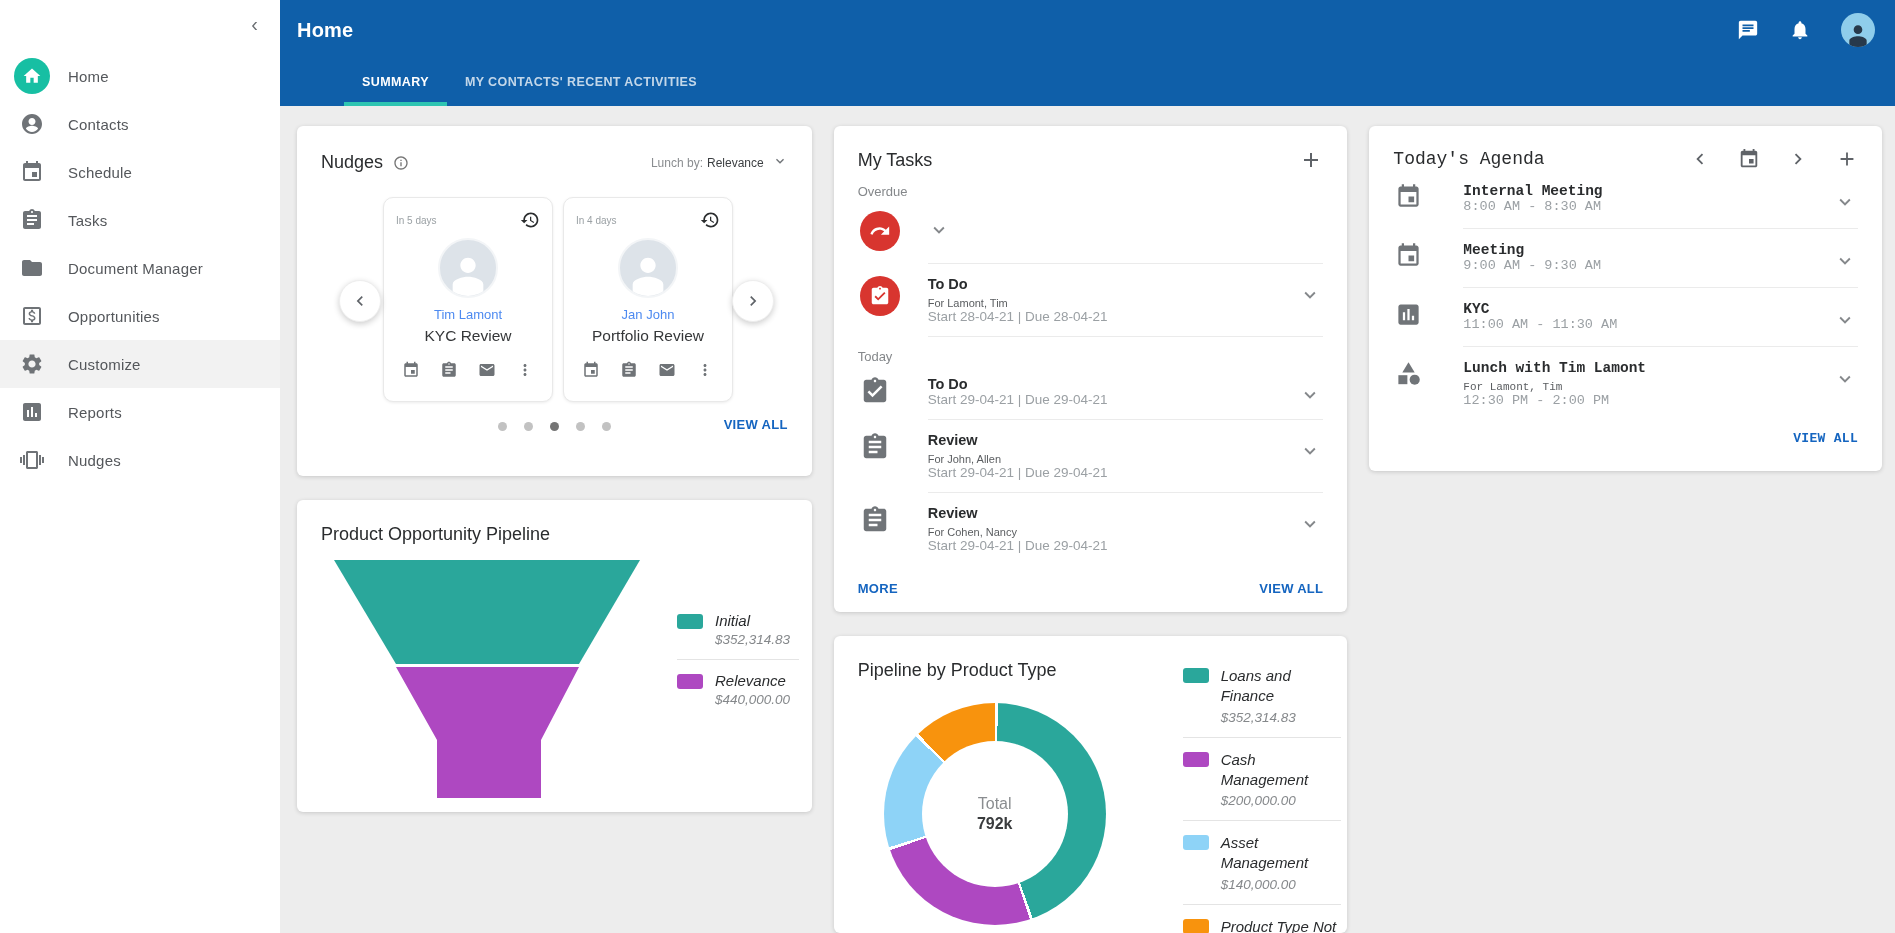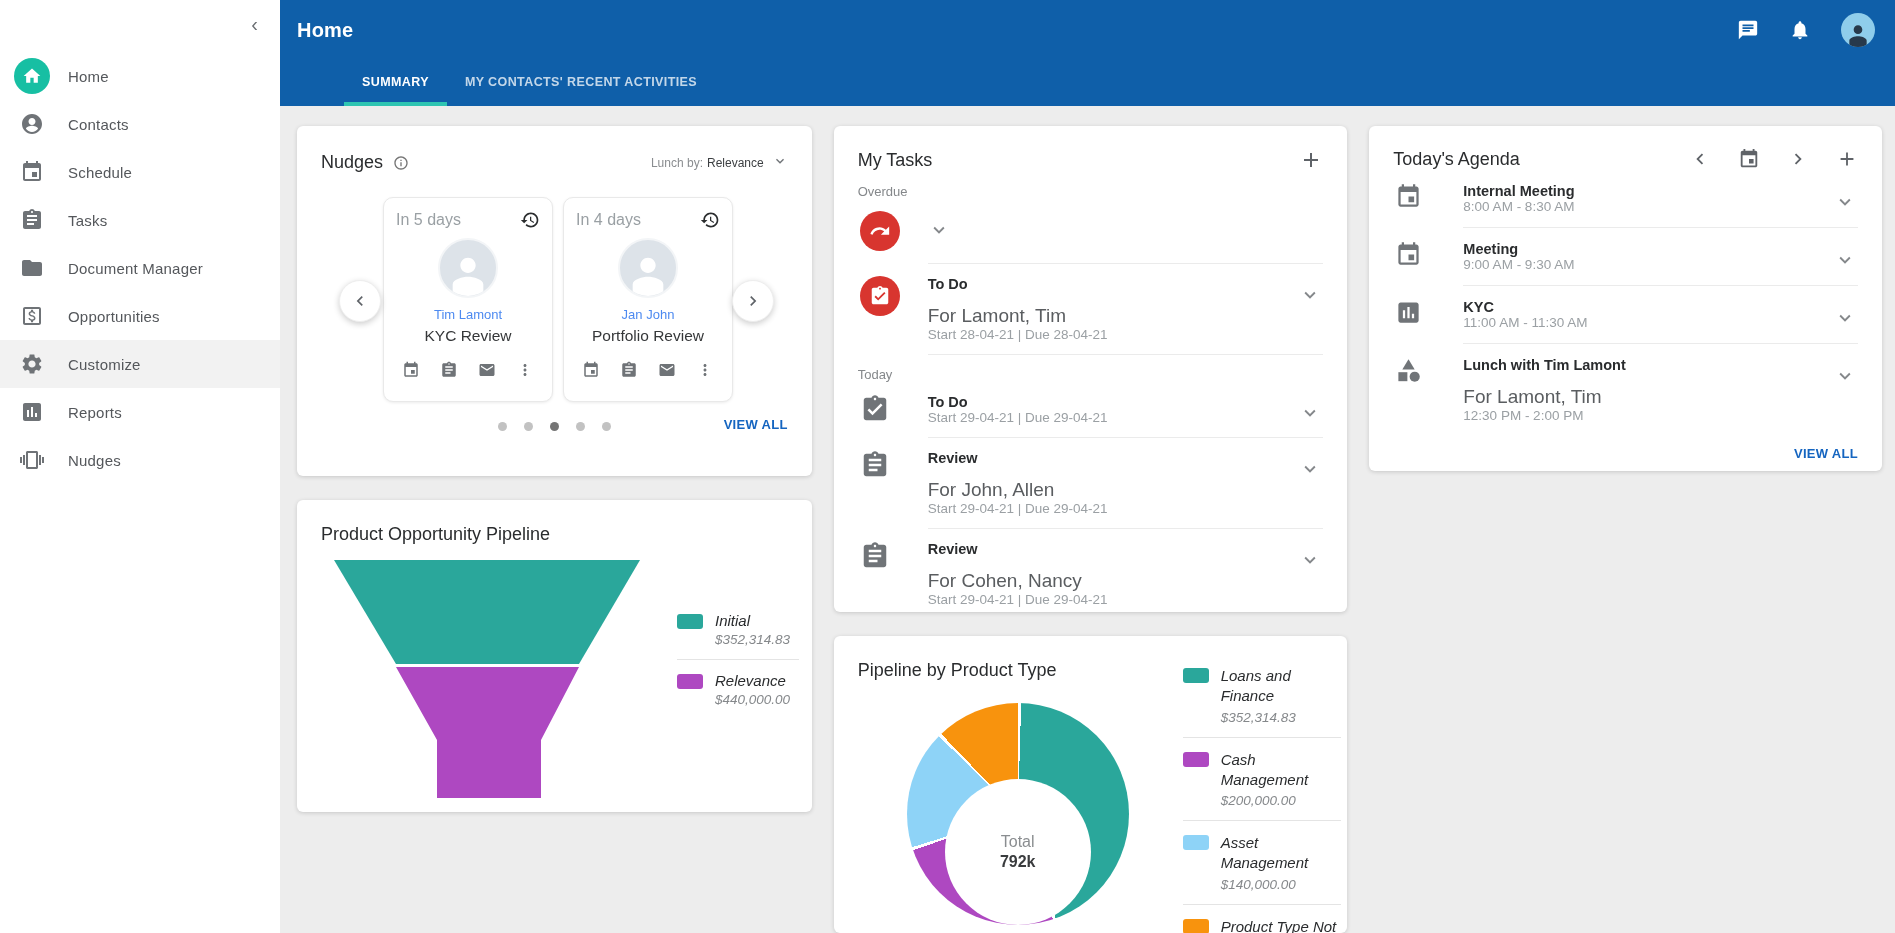--- a/index.html
+++ b/index.html
@@ -28,38 +28,38 @@
   .appbar-actions svg { width:22px; height:22px; fill:#FFFFFF; display:block; cursor:pointer; }
   .avatar { width:34px; height:34px; border-radius:50%; background:#8FCDEB; overflow:hidden; display:flex; align-items:flex-end; justify-content:center; cursor:pointer; }
   .avatar svg { width:26px; height:26px; fill:#27394B; }
   .tabs { position:absolute; bottom:0; left:64px; display:flex; }
   .tab { padding:0 18px; height:44px; display:flex; align-items:center; font-size:12.5px; font-weight:700; letter-spacing:.4px; color:rgba(255,255,255,.75); cursor:pointer; border-bottom:4px solid transparent; }
   .tab.active { color:#FFFFFF; border-bottom-color:#2EC5B2; }
 
   
   .content { flex:1; background:#EDEDED; padding:20px 13px 0 17px; display:flex; gap:22px; overflow:hidden; }
   .col { display:flex; flex-direction:column; gap:24px; }
-  .col1 { width:515px; } .col2 { width:514px; } .col3 { width:513px; }
+  .col1 { width:515px; } .col2 { width:514px; } .col3 { width:513px;font-family:Liberation Mono, monospace; }
   .card { background:#fff; border-radius:6px; box-shadow:0 1px 4px rgba(0,0,0,.16); position:relative; }
   .card-title { font-size:18px; font-weight:500; color:#2A2C2E; }
   .link { color:#1565C0; font-size:13px; font-weight:700; letter-spacing:.3px; cursor:pointer; }
 
   
   .nudges-card { height:350px; padding:26px 24px 18px; }
   .nudges-head { display:flex; align-items:center; }
   .info-ic { margin-left:10px; cursor:pointer; } .info-ic svg { width:16px; height:16px; fill:#757575; display:block; }
   .sort { margin-left:auto; display:flex; align-items:center; cursor:pointer; }
   .sort-label { font-size:12px; color:#8A8D90; }
   .sort-value { font-size:12px; color:#3C3F42; margin-left:4px; font-weight:500; }
   .sort svg { width:16px; height:16px; fill:#6F7377; margin-left:8px; }
   .carousel { position:relative; margin-top:24px; height:206px; }
   .mini-wrap { display:flex; gap:10px; margin-left:62px; }
   .mini-card { width:170px; height:205px; border:1px solid #E9E9E9; border-radius:10px; box-shadow:0 1px 3px rgba(0,0,0,.08); padding:12px 12px 10px; background:#fff; }
   .mini-top { display:flex; align-items:center; }
-  .mini-due { font-size:16px; color:#9AA0A4; }
+  .mini-due { font-size:10px; color:#9AA0A4; }
   .hist-ic { margin-left:auto; cursor:pointer; } .hist-ic svg { width:20px; height:20px; fill:#2A2C2E; display:block; }
   .mini-avatar { width:60px; height:60px; border-radius:50%; margin:8px auto 0; background:#DDE3E9; border:2px solid #F3F5F7; display:flex; align-items:flex-end; justify-content:center; overflow:hidden; }
   .mini-avatar svg { width:46px; height:46px; fill:#FFFFFF; }
   .mini-name { margin-top:9px; text-align:center; font-size:13px; color:#4D8AF0; cursor:pointer; }
   .mini-action { margin-top:5px; text-align:center; font-size:15.5px; font-weight:500; color:#353739; }
   .mini-icons { margin-top:16px; display:flex; align-items:center; justify-content:space-between; padding:0 6px; }
   .mini-icons svg { width:18px; height:18px; fill:#6F7377; display:block; cursor:pointer; }
   .car-btn { position:absolute; top:83px; width:42px; height:42px; border-radius:50%; background:#fff; border:1px solid #EEE; box-shadow:0 2px 6px rgba(0,0,0,.2); display:flex; align-items:center; justify-content:center; cursor:pointer; }
   .car-btn svg { width:20px; height:20px; fill:#5F6368; }
   .car-prev { left:18px; } .car-next { right:14px; }
@@ -85,30 +85,30 @@
   .tasks-head { display:flex; align-items:center; }
   .plus-btn { margin-left:auto; cursor:pointer; } .plus-btn svg { width:24px; height:24px; fill:#5F6368; display:block; }
   .section-label { font-size:13px; color:#85888B; margin-top:12px; }
   .task-row { display:flex; align-items:flex-start; padding:12px 0 12px; position:relative; }
   .task-icb { width:70px; flex:0 0 70px; display:flex; justify-content:flex-start; padding-left:2px; }
   .red-circle { width:40px; height:40px; border-radius:50%; background:#D8352F; display:flex; align-items:center; justify-content:center; }
   .red-circle svg { width:22px; height:22px; fill:#fff; }
   .gray-glyph svg { width:30px; height:30px; fill:#707478; }
   .task-main { flex:1; min-width:0; }
   .task-title { font-size:14.5px; font-weight:700; color:#2A2C2E; }
-  .task-for { font-size:19px; color:#5A5D60; margin-top:13px; }
+  .task-for { font-size:11px; color:#5A5D60; margin-top:5px; }
   .task-dates { font-size:13.5px; color:#9BA0A4; }
   .chev { flex:0 0 24px; margin-top:8px; cursor:pointer; } .chev svg { width:22px; height:22px; fill:#85888B; display:block; }
   .row-div { border-top:1px solid #EBEBEB; margin-left:70px; }
   .tasks-foot { display:flex; margin-top:10px; padding:6px 0; }
   .tasks-foot .link + .link { margin-left:auto; }
 
   
   .donut-card { height:372px; padding:24px; }
-  .donut { position:absolute; left:73px; top:67px; width:222px; height:222px; border-radius:50%; display:flex; align-items:flex-end; justify-content:center; }
+  .donut { position:absolute; left:50px; top:67px; width:222px; height:222px; border-radius:50%; display:flex; align-items:center; justify-content:center; }
   .donut-hole { width:146px; height:146px; border-radius:50%; background:#fff; display:flex; flex-direction:column; align-items:center; justify-content:center; }
   .donut-cl { font-size:16px; color:#8A8D90; }
   .donut-cv { font-size:16px; font-weight:700; color:#3A3C3E; margin-top:2px; }
   .d-legend { position:absolute; left:349px; top:30px; width:158px; }
   .d-legend .leg-name { line-height:1.35; }
 
   
   .agenda-card { height:345px; padding:22px 24px 14px; }
   .agenda-head { display:flex; align-items:center; }
   .agenda-tools { margin-left:auto; display:flex; align-items:center; gap:27px; }

